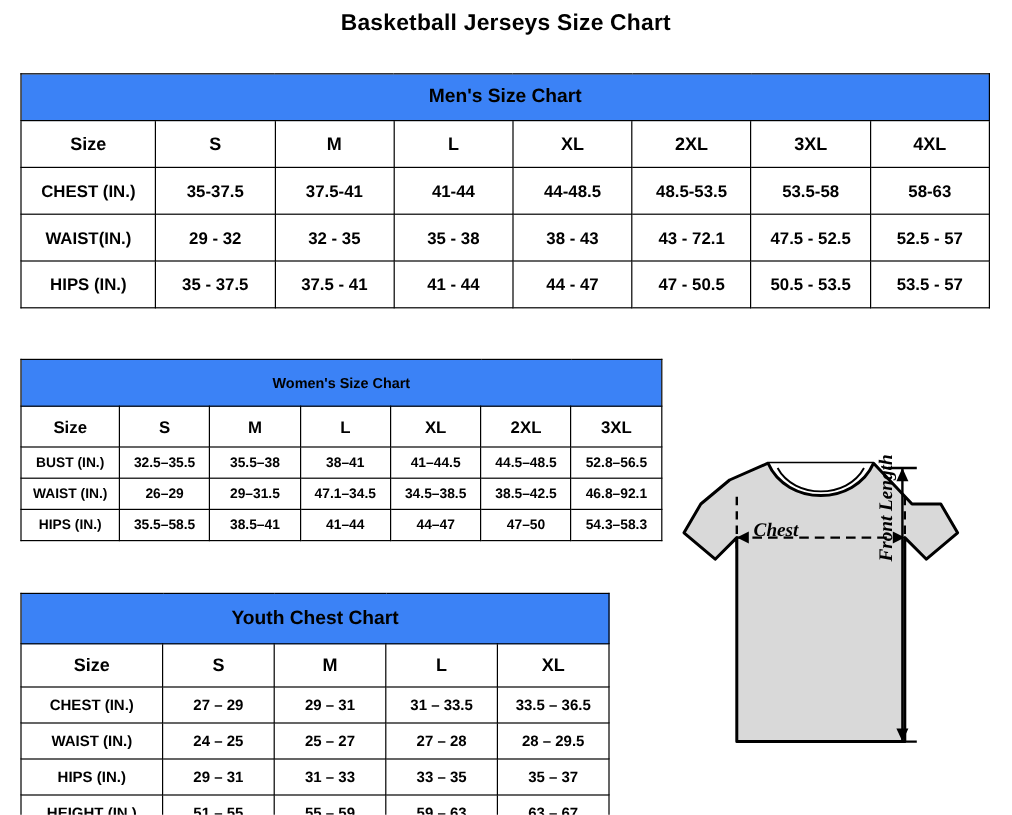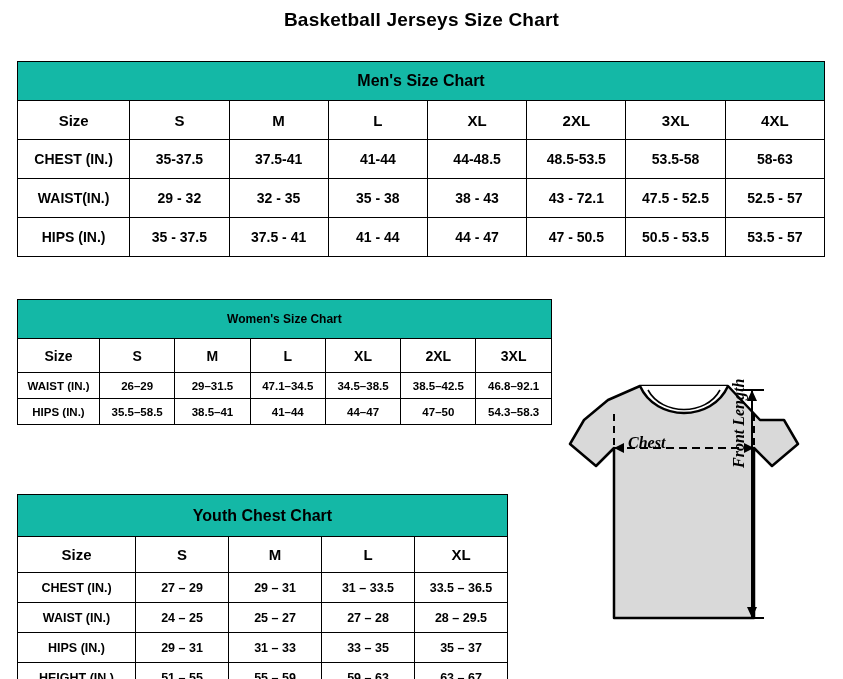--- a/index.html
+++ b/index.html
@@ -28,21 +28,21 @@
     table-layout: fixed;
   }
   table td, table th {
     border: 1px solid #000000;
     text-align: center;
     vertical-align: middle;
     background: #ffffff;
     white-space: nowrap;
   }
   .chart-title td {
-    background: #14b8a6;
+    background: #3b82f6;
     font-weight: bold;
   }
   .head-row td {
     font-weight: bold;
   }
   .rowlabel {
     font-weight: bold;
   }
 
   
@@ -228,20 +228,29 @@
       <td>S</td>
       <td>M</td>
       <td>L</td>
       <td>XL</td>
       <td>2XL</td>
       <td>3XL</td>
     </tr>
   </thead>
   <tbody>
     <tr>
+      <td class="rowlabel">BUST (IN.)</td>
+      <td>32.5–35.5</td>
+      <td>35.5–38</td>
+      <td>38–41</td>
+      <td>41–44.5</td>
+      <td>44.5–48.5</td>
+      <td>52.8–56.5</td>
+    </tr>
+    <tr>
       <td class="rowlabel">WAIST (IN.)</td>
       <td>26–29</td>
       <td>29–31.5</td>
       <td>47.1–34.5</td>
       <td>34.5–38.5</td>
       <td>38.5–42.5</td>
       <td>46.8–92.1</td>
     </tr>
     <tr>
       <td class="rowlabel">HIPS (IN.)</td>

